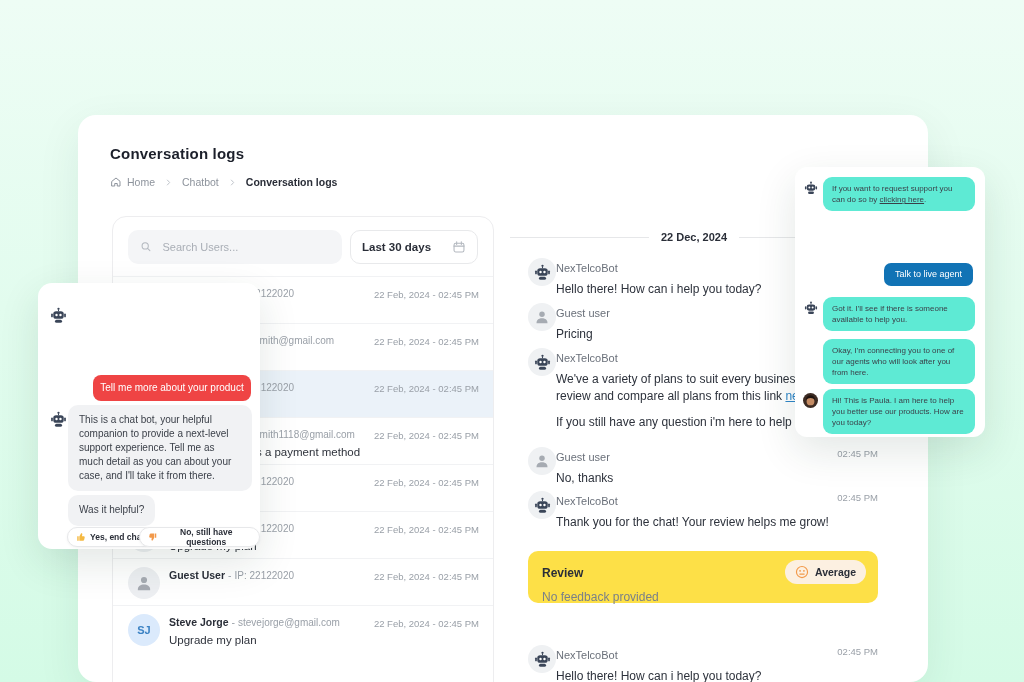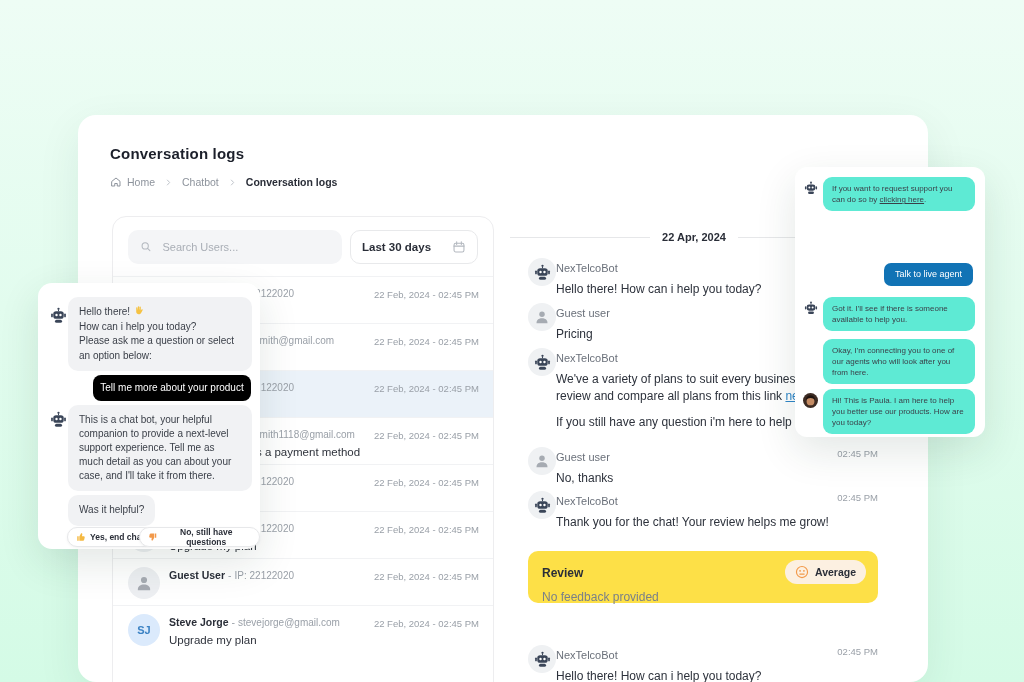--- a/index.html
+++ b/index.html
@@ -81,21 +81,21 @@
   .float-widget { position:absolute; background:#fff; border-radius:14px;
     box-shadow:0 14px 40px rgba(25,60,45,.12); }
   .left-widget  { left:38px;  top:283px; width:222px; height:266px; }
   .right-widget { left:795px; top:167px; width:190px; height:270px; border-radius:12px; }
 
   .lw-bubble { position:absolute; left:30px; width:184px; background:#f1f2f4; border-radius:10px;
     padding:8px 11px; font-size:10px; color:#3a3f48; line-height:1.45; }
   .pre { white-space:pre-line; }
   .lw-avatar { position:absolute; left:12px; width:17px; height:17px; }
   .cta-btn { position:absolute; left:55px; top:92px; width:158px; height:26px;
-    background:#000000; border:none; border-radius:8px; color:#fff; font-family:inherit;
+    background:#ef4444; border:none; border-radius:8px; color:#fff; font-family:inherit;
     font-size:10px; line-height:26px; text-align:center; cursor:pointer; padding:0; }
   .bubble-fit { width:auto; white-space:nowrap; }
   .pill { position:absolute; top:244px; height:20px; border:1px solid #e7e8ea; border-radius:11px;
     background:#fff; font-family:inherit; font-size:8.5px; font-weight:700; color:#2a2e38;
     display:flex; align-items:center; gap:4px; padding:0 8px; cursor:pointer;
     box-shadow:0 1px 3px rgba(0,0,0,.05); }
 
   .rw-bubble { position:absolute; left:28px; width:152px; background:#5eead4; border-radius:9px;
     padding:6px 9px; font-size:8px; color:#3a3f48; line-height:1.38; }
   .rw-bubble .p2 { margin-top:8px; }
@@ -285,21 +285,21 @@
           <div class="row-msg">Upgrade my plan</div>
           <span class="row-time">22 Feb, 2024 - 02:45 PM</span>
         </div>
 
       </div>
     </section>
 
     <section class="chat-panel">
 
       <div class="date-divider" style="top:12px">
-        <span>22 Apr, 2024</span>
+        <span>22 Dec, 2024</span>
       </div>
 
       <div class="msg" style="top:39px">
         <span class="avatar-sm">
             <svg width="17" height="17" viewBox="0 0 24 24" style="color:#3a4558">
               <use href="#i-robot"></use>
             </svg>
           </span>
         <div class="msg-body">
           <div class="msg-head"><span class="msg-sender">NexTelcoBot</span><span class="msg-time">02:45 PM</span></div>
@@ -382,28 +382,20 @@
         </div>
       </div>
 
     </section>
   </main>
 
   <aside class="float-widget left-widget">
     <svg class="lw-avatar" style="top:24px" viewBox="0 0 24 24" color="#3a4558">
         <use href="#i-robot"></use>
       </svg>
-    <div class="lw-bubble" style="top:14px">
-      <span>Hello there!</span>
-      <svg width="11" height="11" viewBox="0 0 24 24" style="vertical-align:-1px">
-          <use href="#i-wave"></use>
-        </svg>
-      <div class="pre">How can i help you today?
-Please ask me a question or select an option below:</div>
-    </div>
     <button class="cta-btn">Tell me more about your product</button>
     <svg class="lw-avatar" style="top:128px" viewBox="0 0 24 24" color="#3a4558">
         <use href="#i-robot"></use>
       </svg>
     <div class="lw-bubble" style="top:122px;line-height:1.4">This is a chat bot, your helpful companion to provide a next-level support experience. Tell me as much detail as you can about your case, and I'll take it from there.</div>
     <div class="lw-bubble bubble-fit" style="top:212px">Was it helpful?</div>
     <button class="pill" style="left:29px">
       <svg width="10" height="10" viewBox="0 0 24 24">
           <use href="#i-thumb-up"></use>
         </svg>

